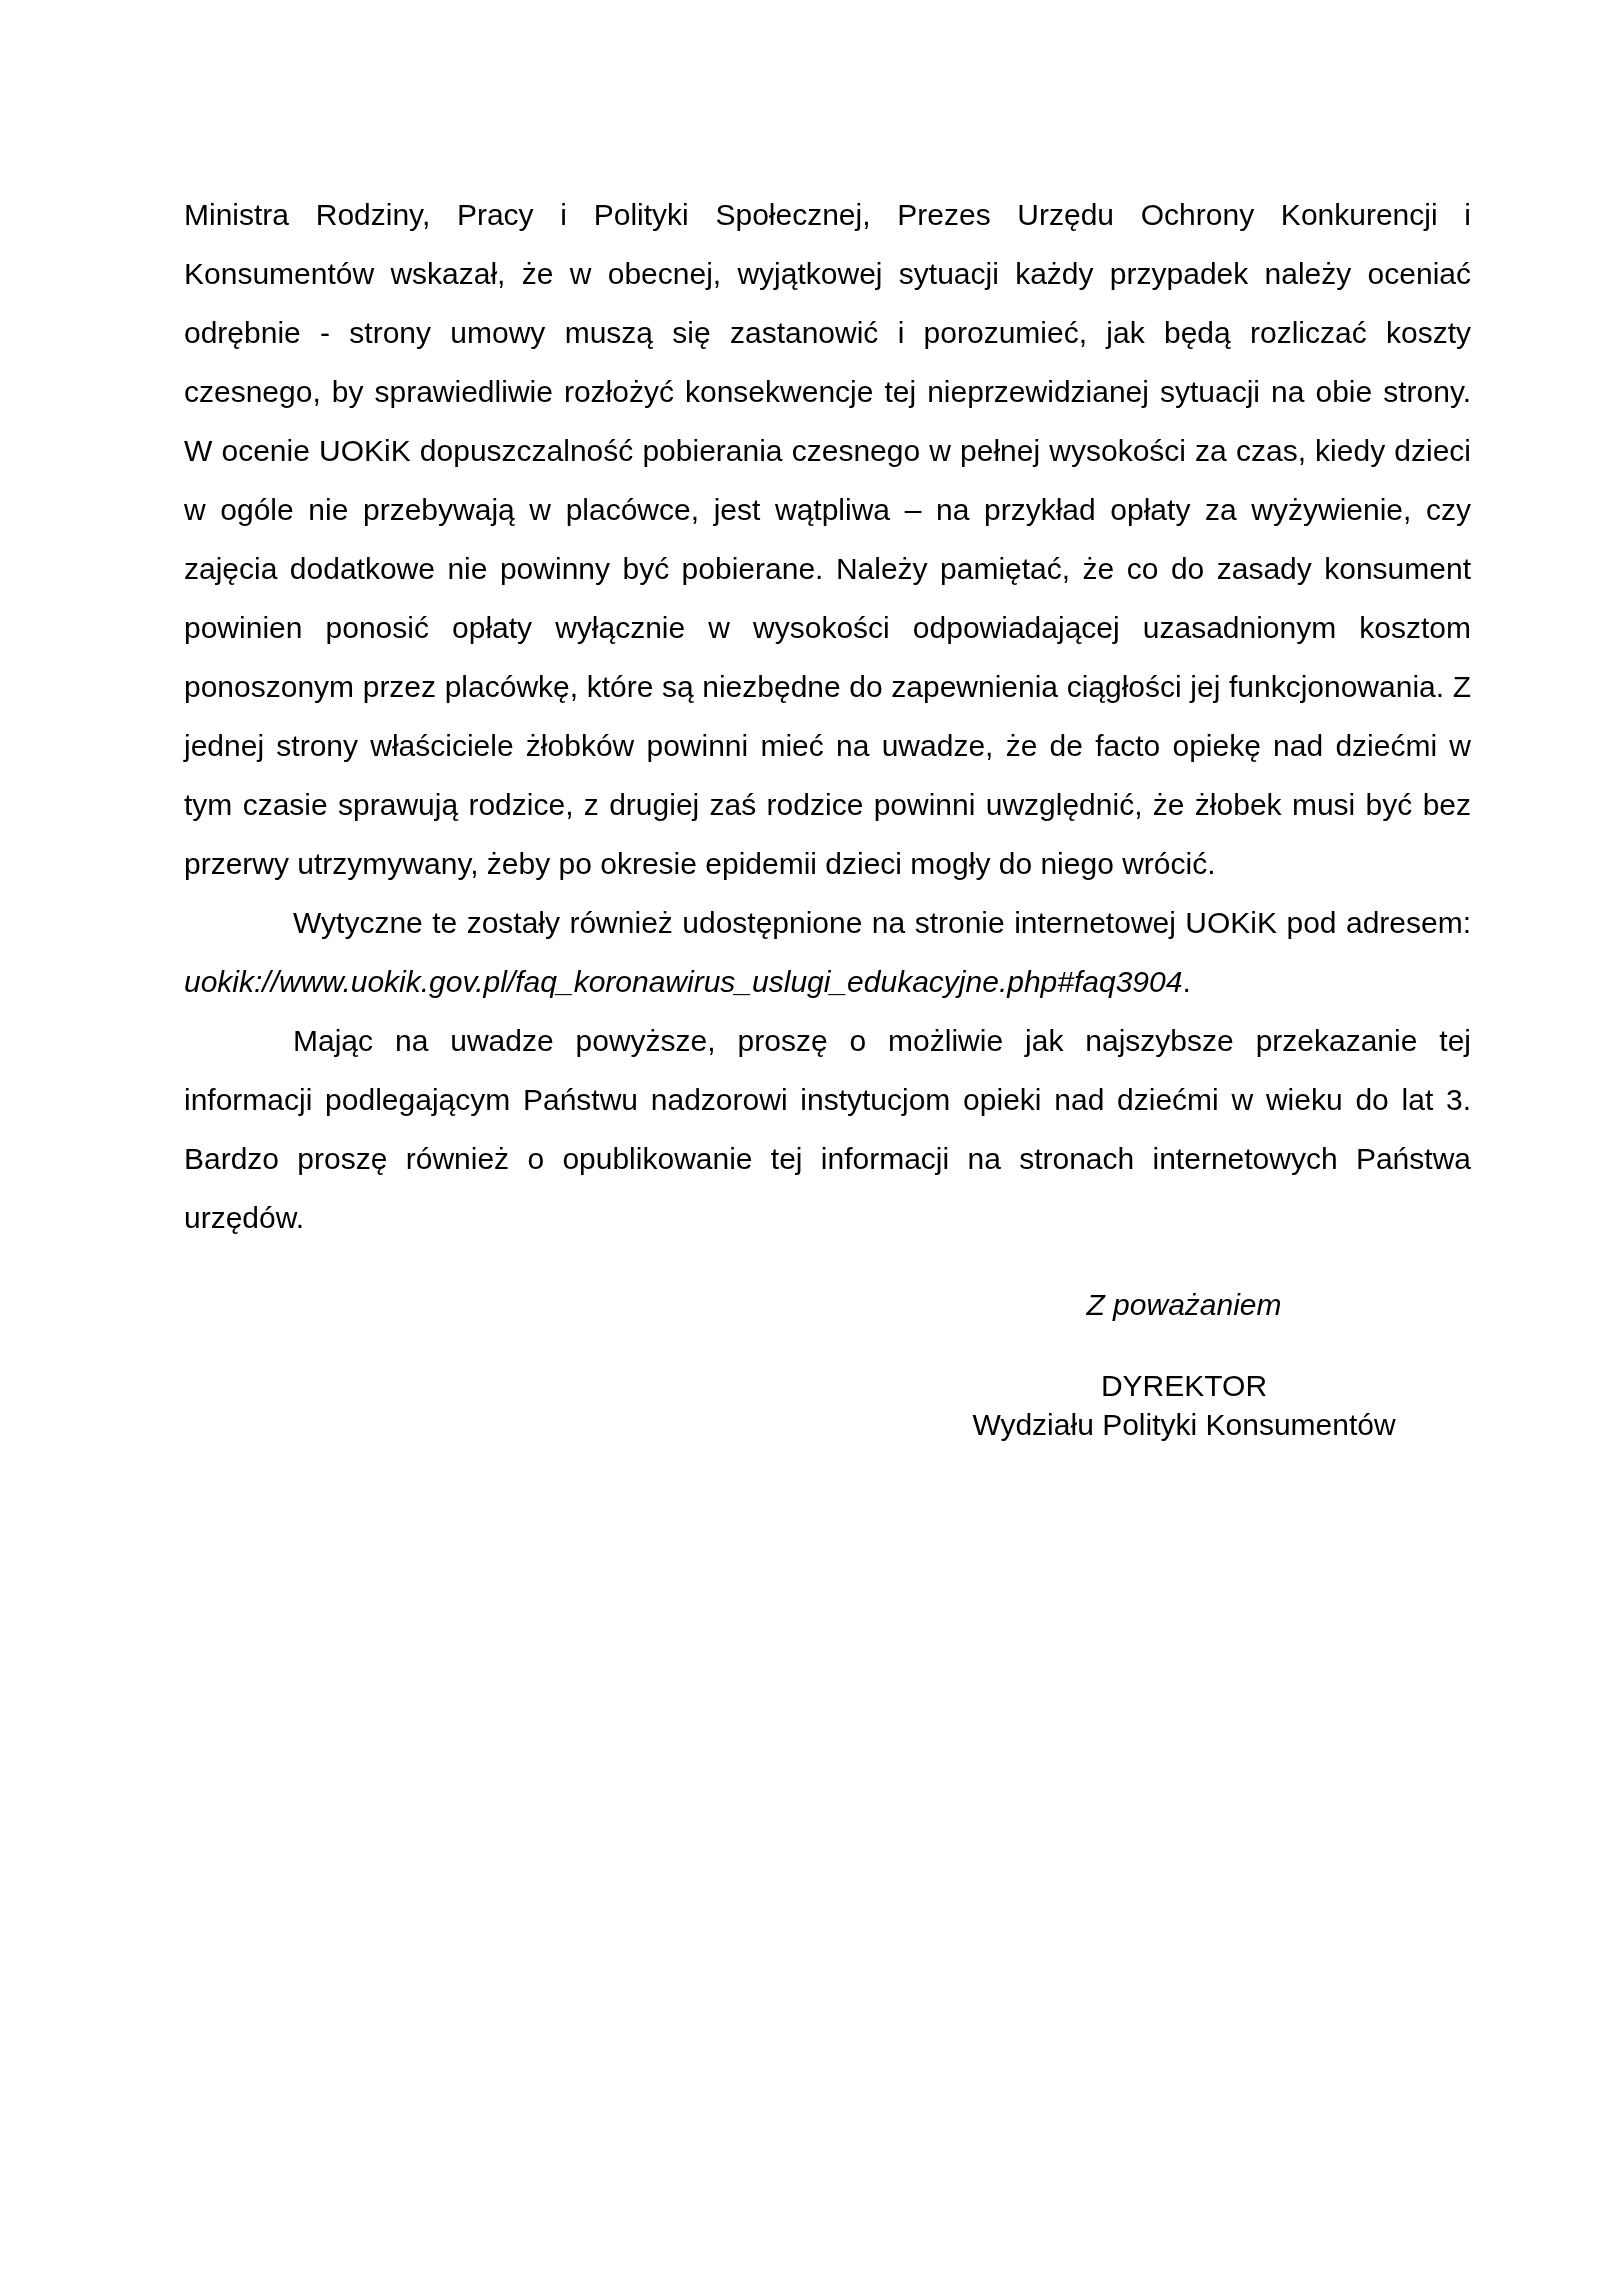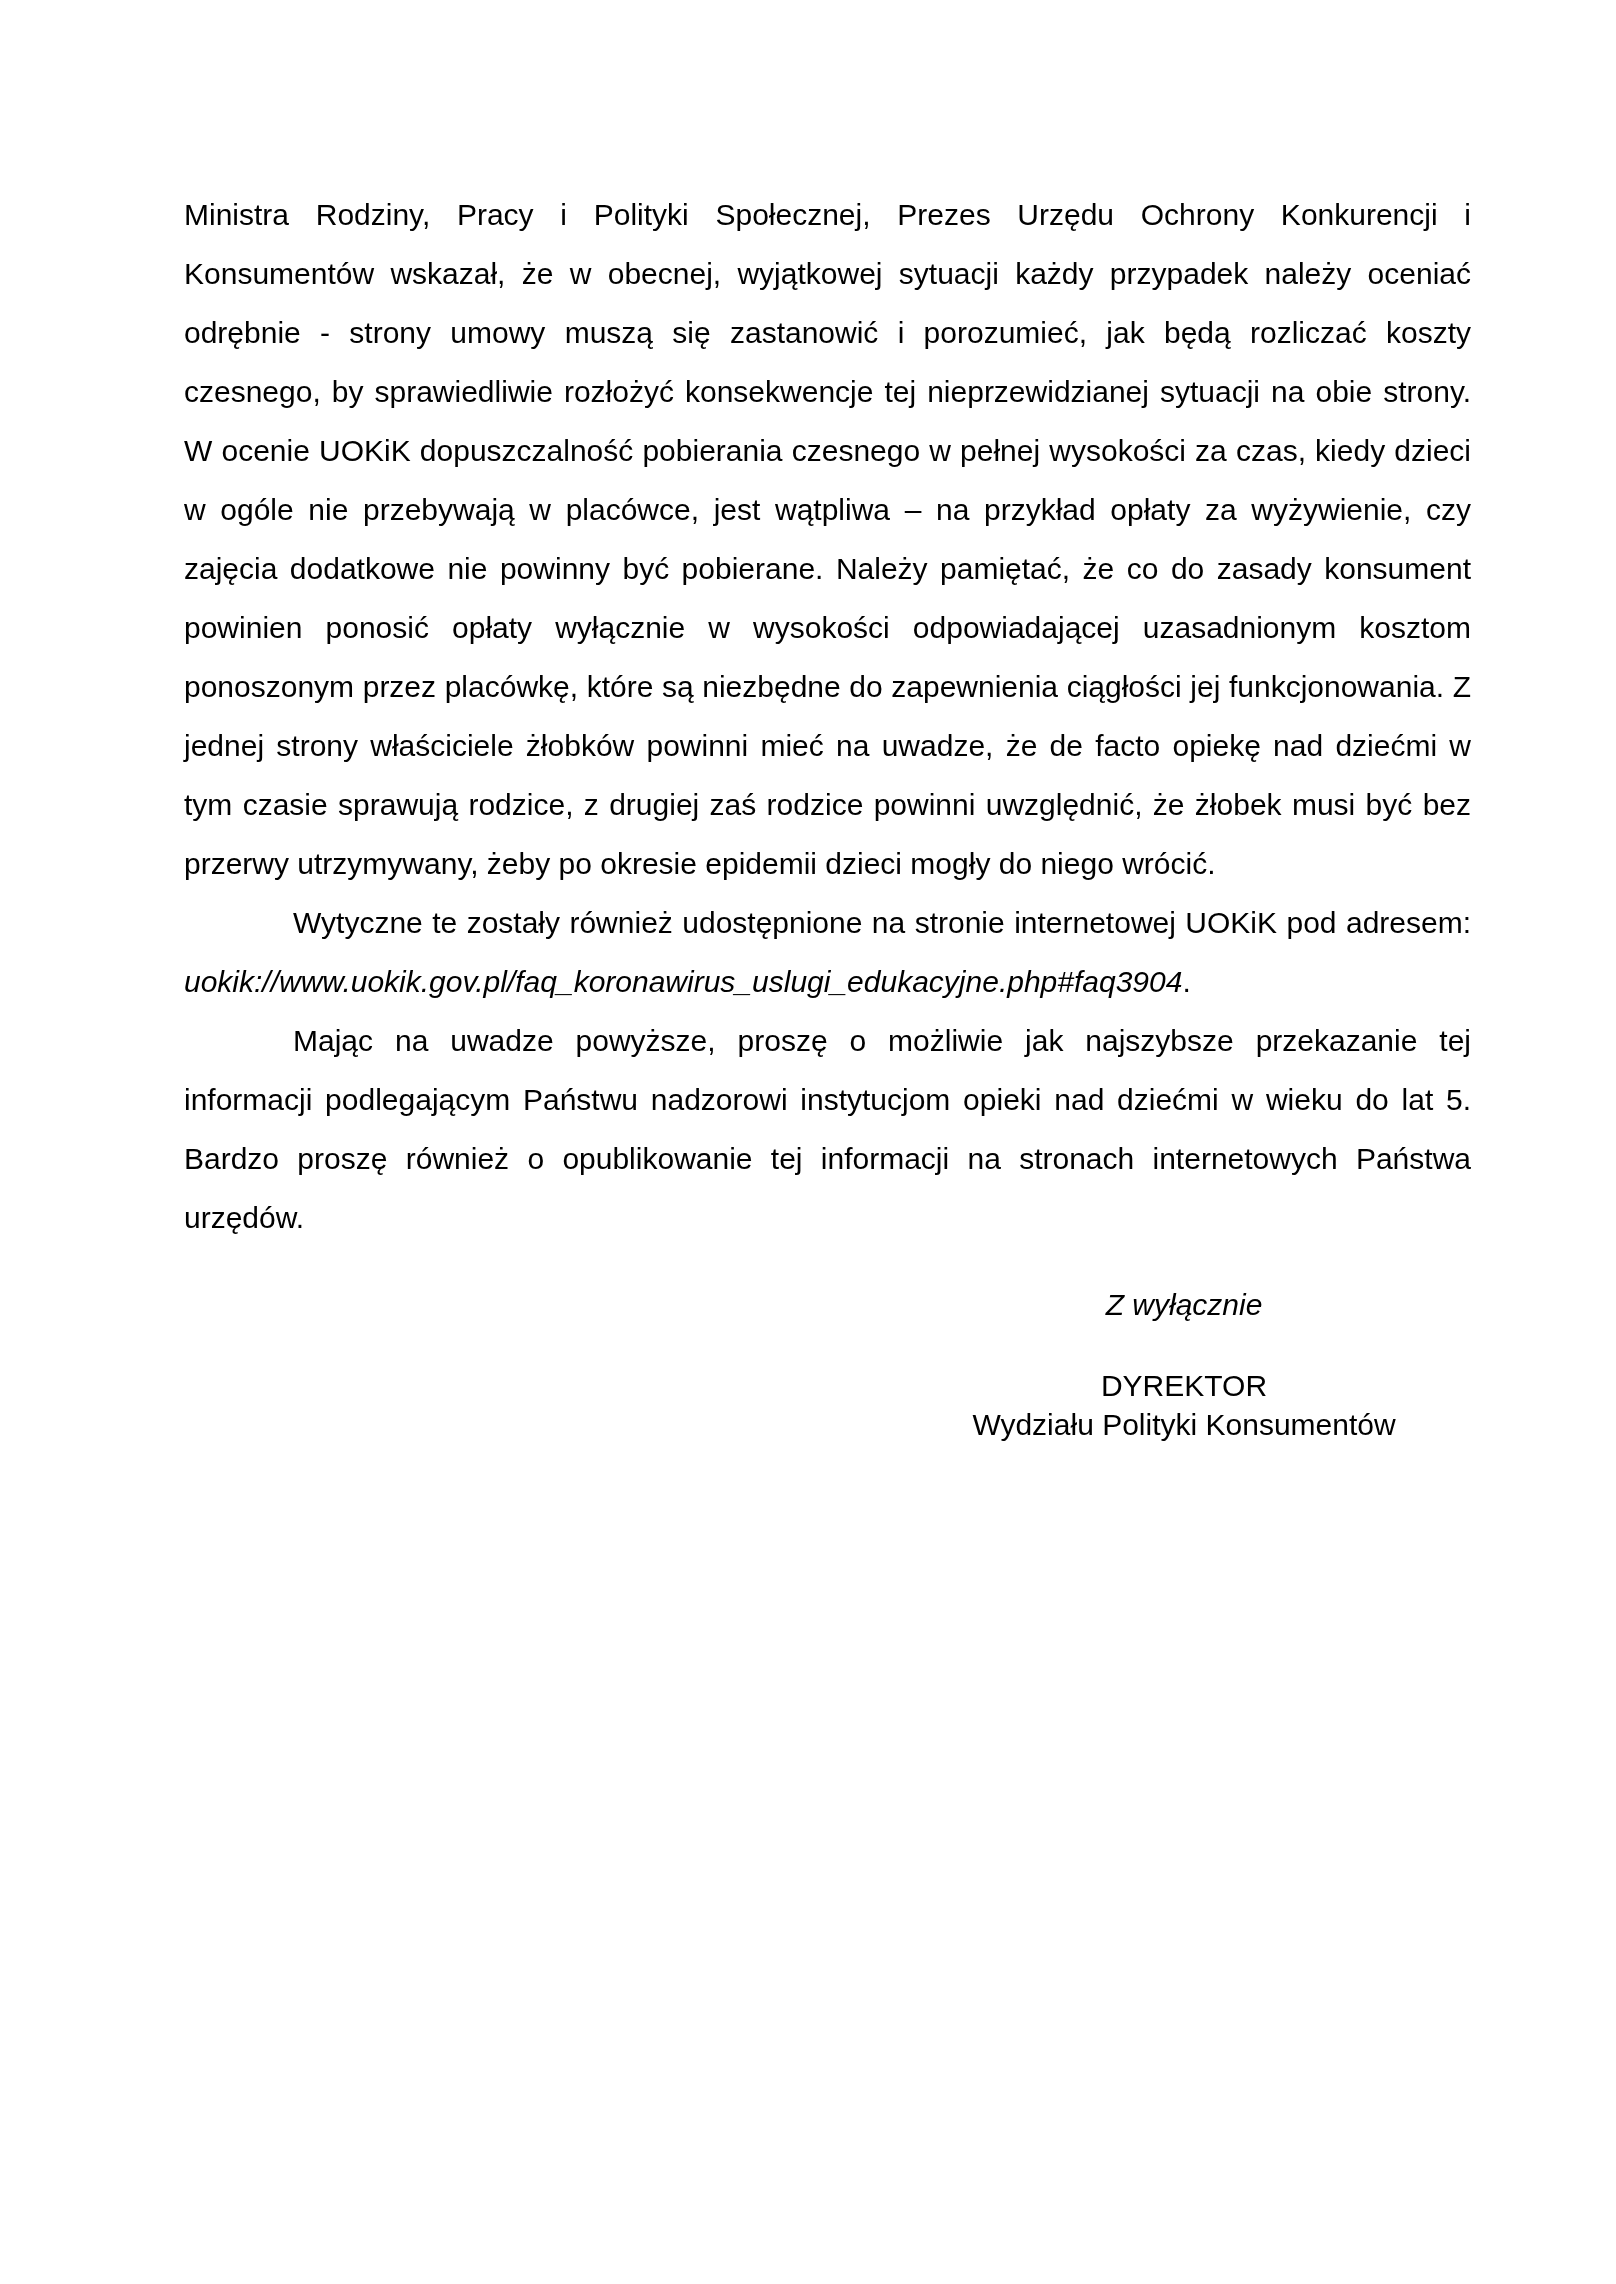--- a/index.html
+++ b/index.html
@@ -55,24 +55,24 @@
 
   <div class="content">
 
     <p>Ministra Rodziny, Pracy i Polityki Społecznej, Prezes Urzędu Ochrony Konkurencji i Konsumentów wskazał, że w obecnej, wyjątkowej sytuacji każdy przypadek należy oceniać odrębnie - strony umowy muszą się zastanowić i porozumieć, jak będą rozliczać koszty czesnego, by sprawiedliwie rozłożyć konsekwencje tej nieprzewidzianej sytuacji na obie strony. W ocenie UOKiK dopuszczalność pobierania czesnego w pełnej wysokości za czas, kiedy dzieci w ogóle nie przebywają w placówce, jest wątpliwa – na przykład opłaty za wyżywienie, czy zajęcia dodatkowe nie powinny być pobierane. Należy pamiętać, że co do zasady konsument powinien ponosić opłaty wyłącznie w wysokości odpowiadającej uzasadnionym kosztom ponoszonym przez placówkę, które są niezbędne do zapewnienia ciągłości jej funkcjonowania. Z jednej strony właściciele żłobków powinni mieć na uwadze, że de facto opiekę nad dziećmi w tym czasie sprawują rodzice, z drugiej zaś rodzice powinni uwzględnić, że żłobek musi być bez przerwy utrzymywany, żeby po okresie epidemii dzieci mogły do niego wrócić.</p>
 
     <p class="indent">
       <span>Wytyczne te zostały również udostępnione na stronie internetowej UOKiK pod adresem:</span>
       <span class="italic">uokik://www.uokik.gov.pl/faq_koronawirus_uslugi_edukacyjne.php#faq3904</span><span>.</span>
     </p>
 
-    <p class="indent">Mając na uwadze powyższe, proszę o możliwie jak najszybsze przekazanie tej informacji podlegającym Państwu nadzorowi instytucjom opieki nad dziećmi w wieku do lat 5. Bardzo proszę również o opublikowanie tej informacji na stronach internetowych Państwa urzędów.</p>
+    <p class="indent">Mając na uwadze powyższe, proszę o możliwie jak najszybsze przekazanie tej informacji podlegającym Państwu nadzorowi instytucjom opieki nad dziećmi w wieku do lat 3. Bardzo proszę również o opublikowanie tej informacji na stronach internetowych Państwa urzędów.</p>
 
   </div>
 
   <div class="signature">
-    <div class="sig-closing italic">Z wyłącznie</div>
+    <div class="sig-closing italic">Z poważaniem</div>
     <div>DYREKTOR</div>
     <div>Wydziału Polityki Konsumentów</div>
   </div>
 
 </div>
 
 
 </body></html>

